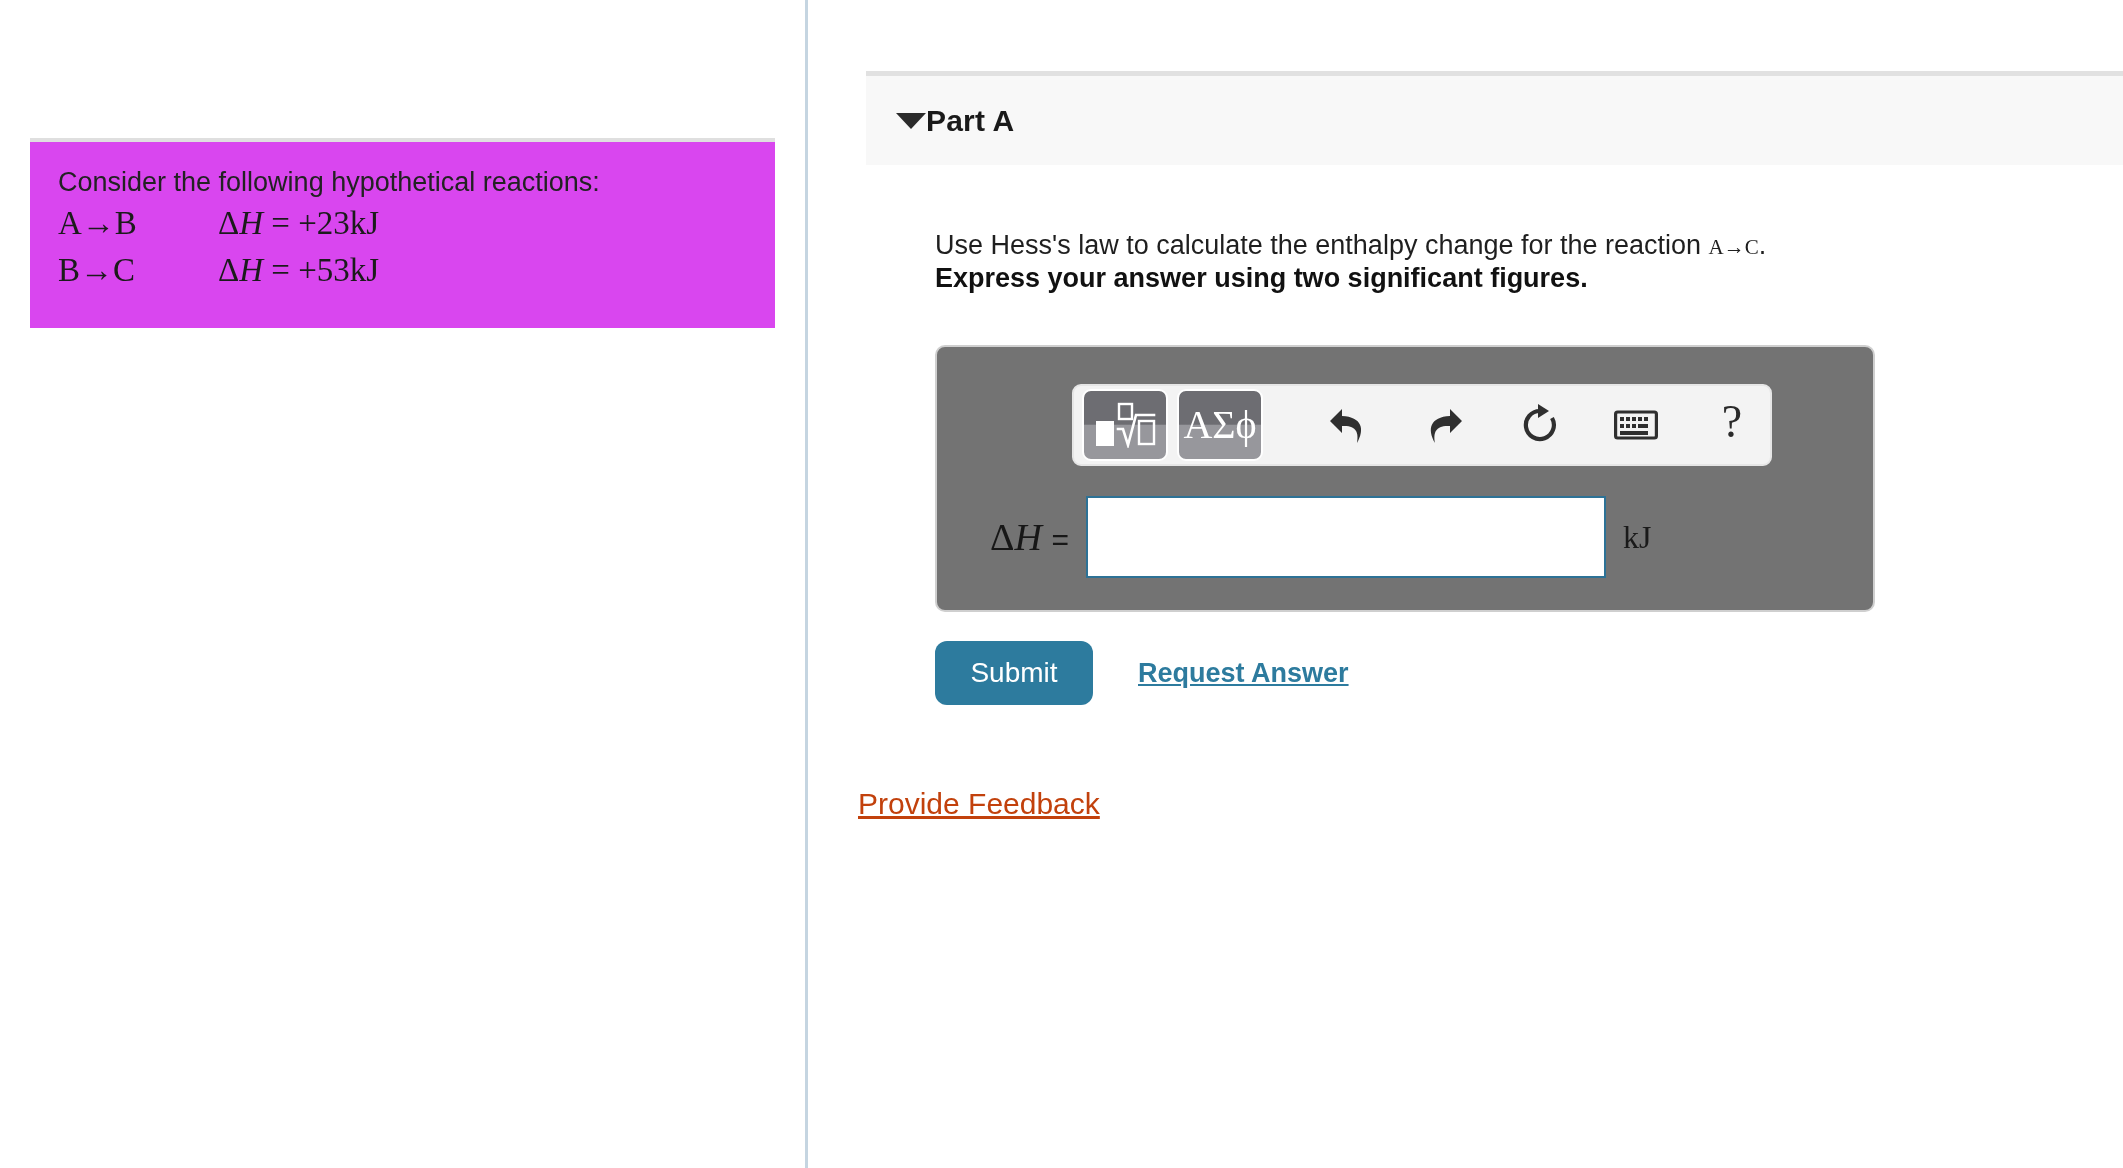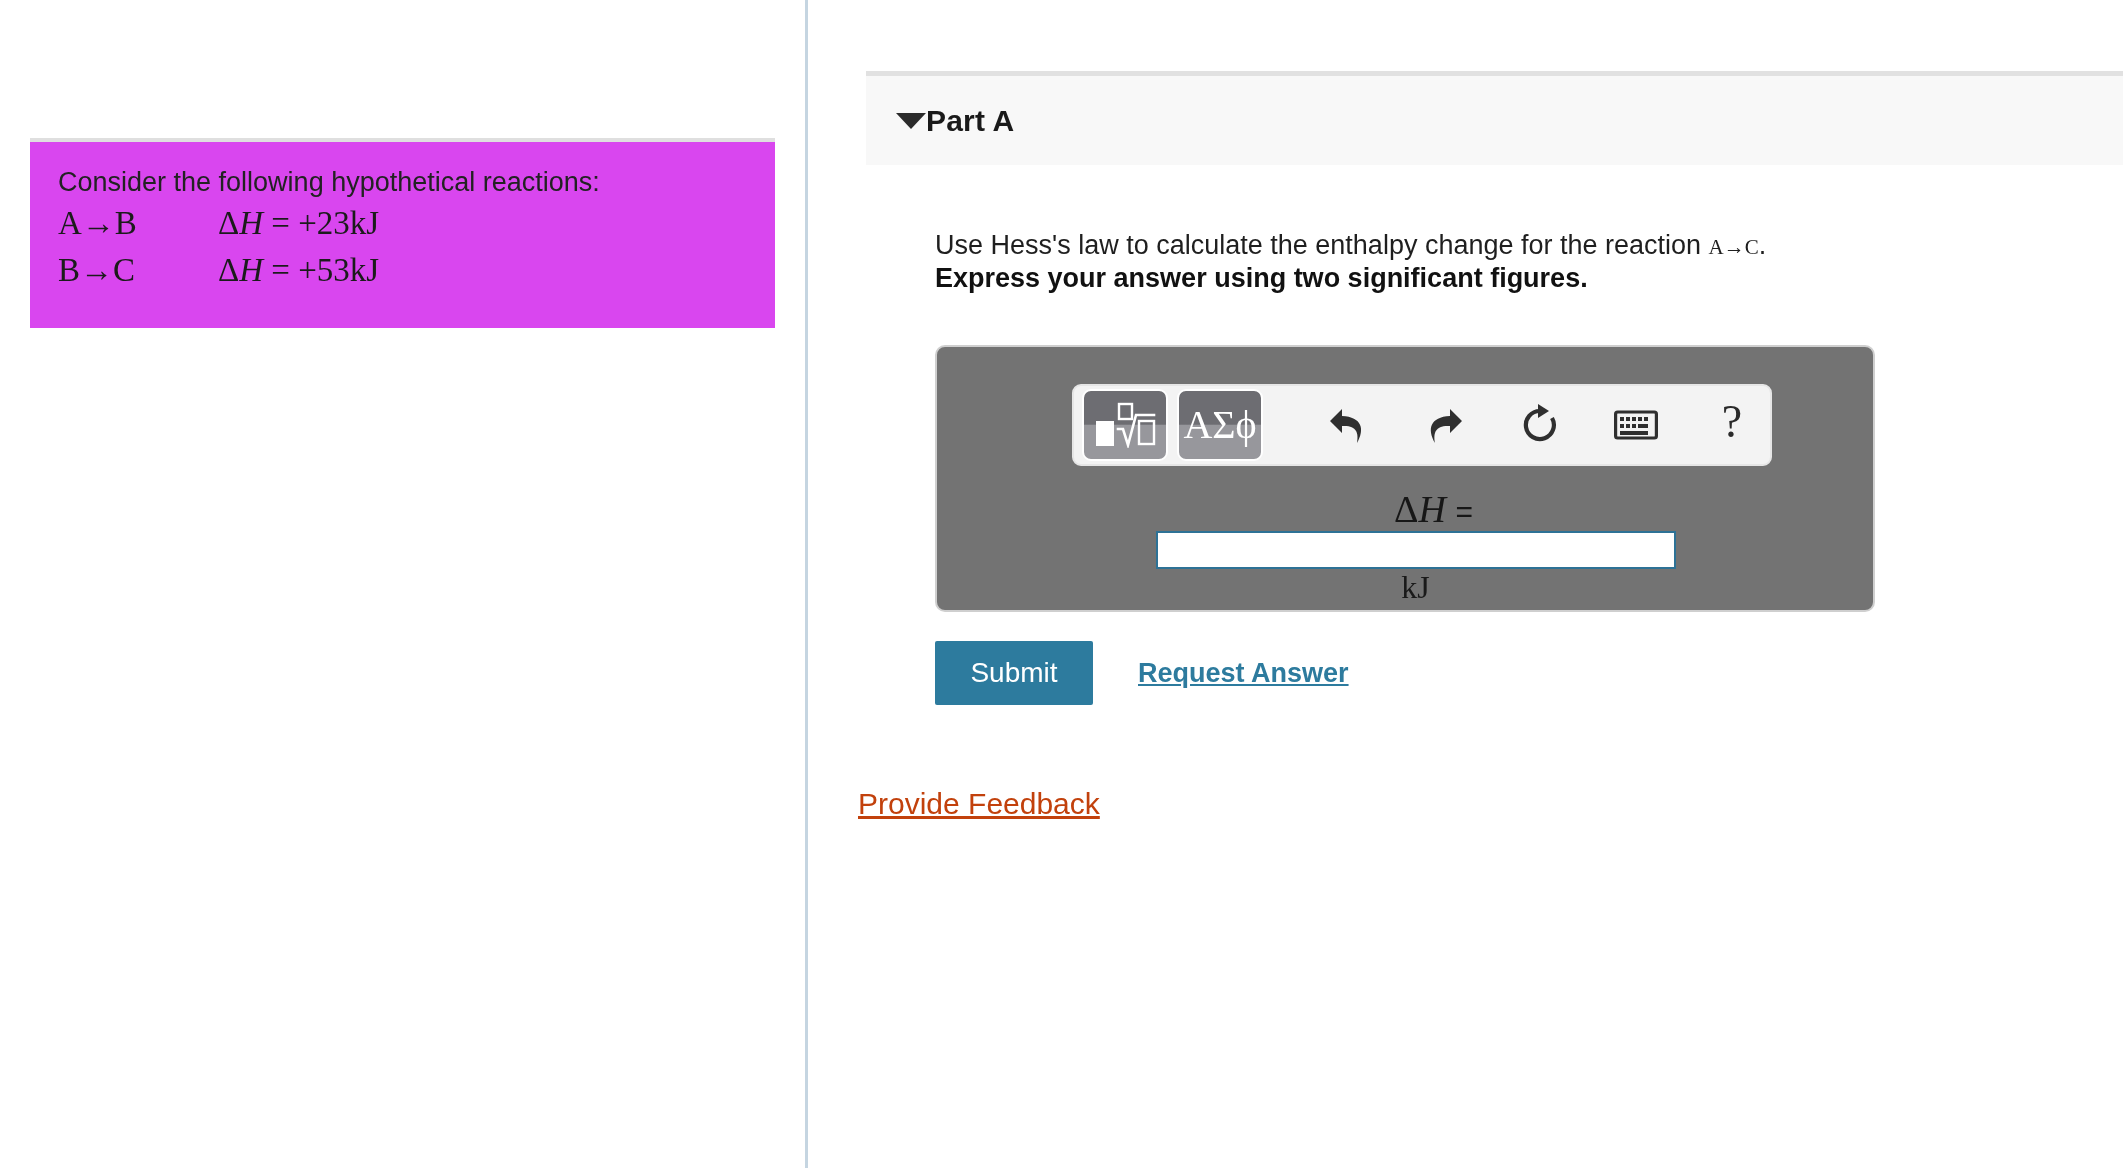--- a/index.html
+++ b/index.html
@@ -201,21 +201,20 @@
 
   
   .answer-row {
     position: absolute;
     left: 0;
     top: 140px;
     width: 940px;
     height: 100px;
     display: flex;
     align-items: center;
-    flex-direction: column;
   }
 
   .dh-label {
     margin-left: 22px;
     width: 110px;
     flex: none;
     text-align: right;
     font-family: "Liberation Serif", serif;
     font-size: 38px;
     color: #171717;
@@ -252,21 +251,21 @@
     display: flex;
     align-items: center;
   }
 
   .submit-button {
     width: 158px;
     height: 64px;
     background: #2d7b9e;
     color: #ffffff;
     border: none;
-    border-radius: 2px;
+    border-radius: 12px;
     font-family: "Liberation Sans", sans-serif;
     font-size: 28px;
     cursor: pointer;
     line-height: 64px;
     text-align: center;
     padding: 0;
   }
 
   .request-answer {
     margin-left: 45px;

